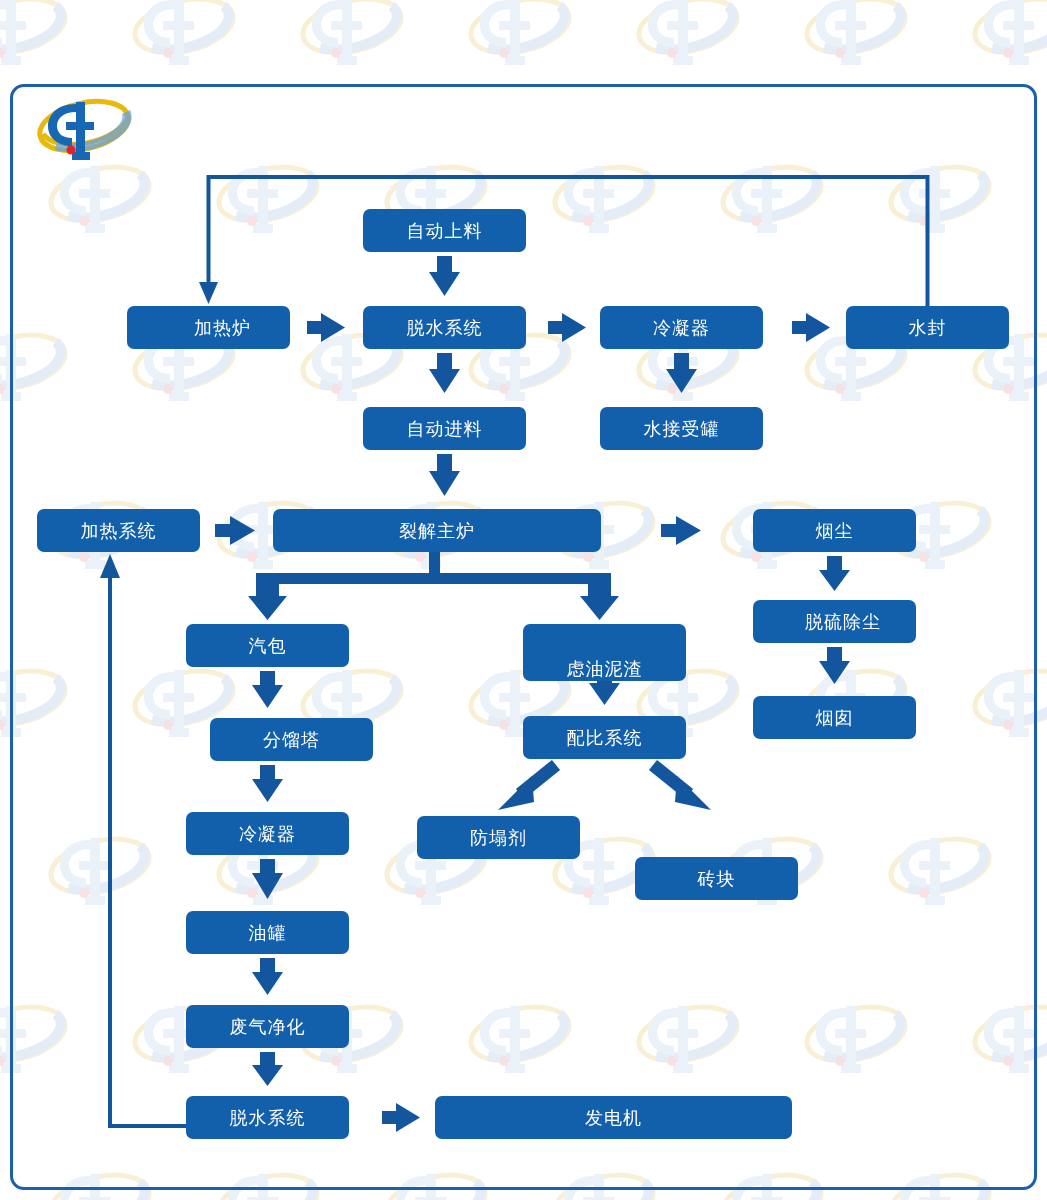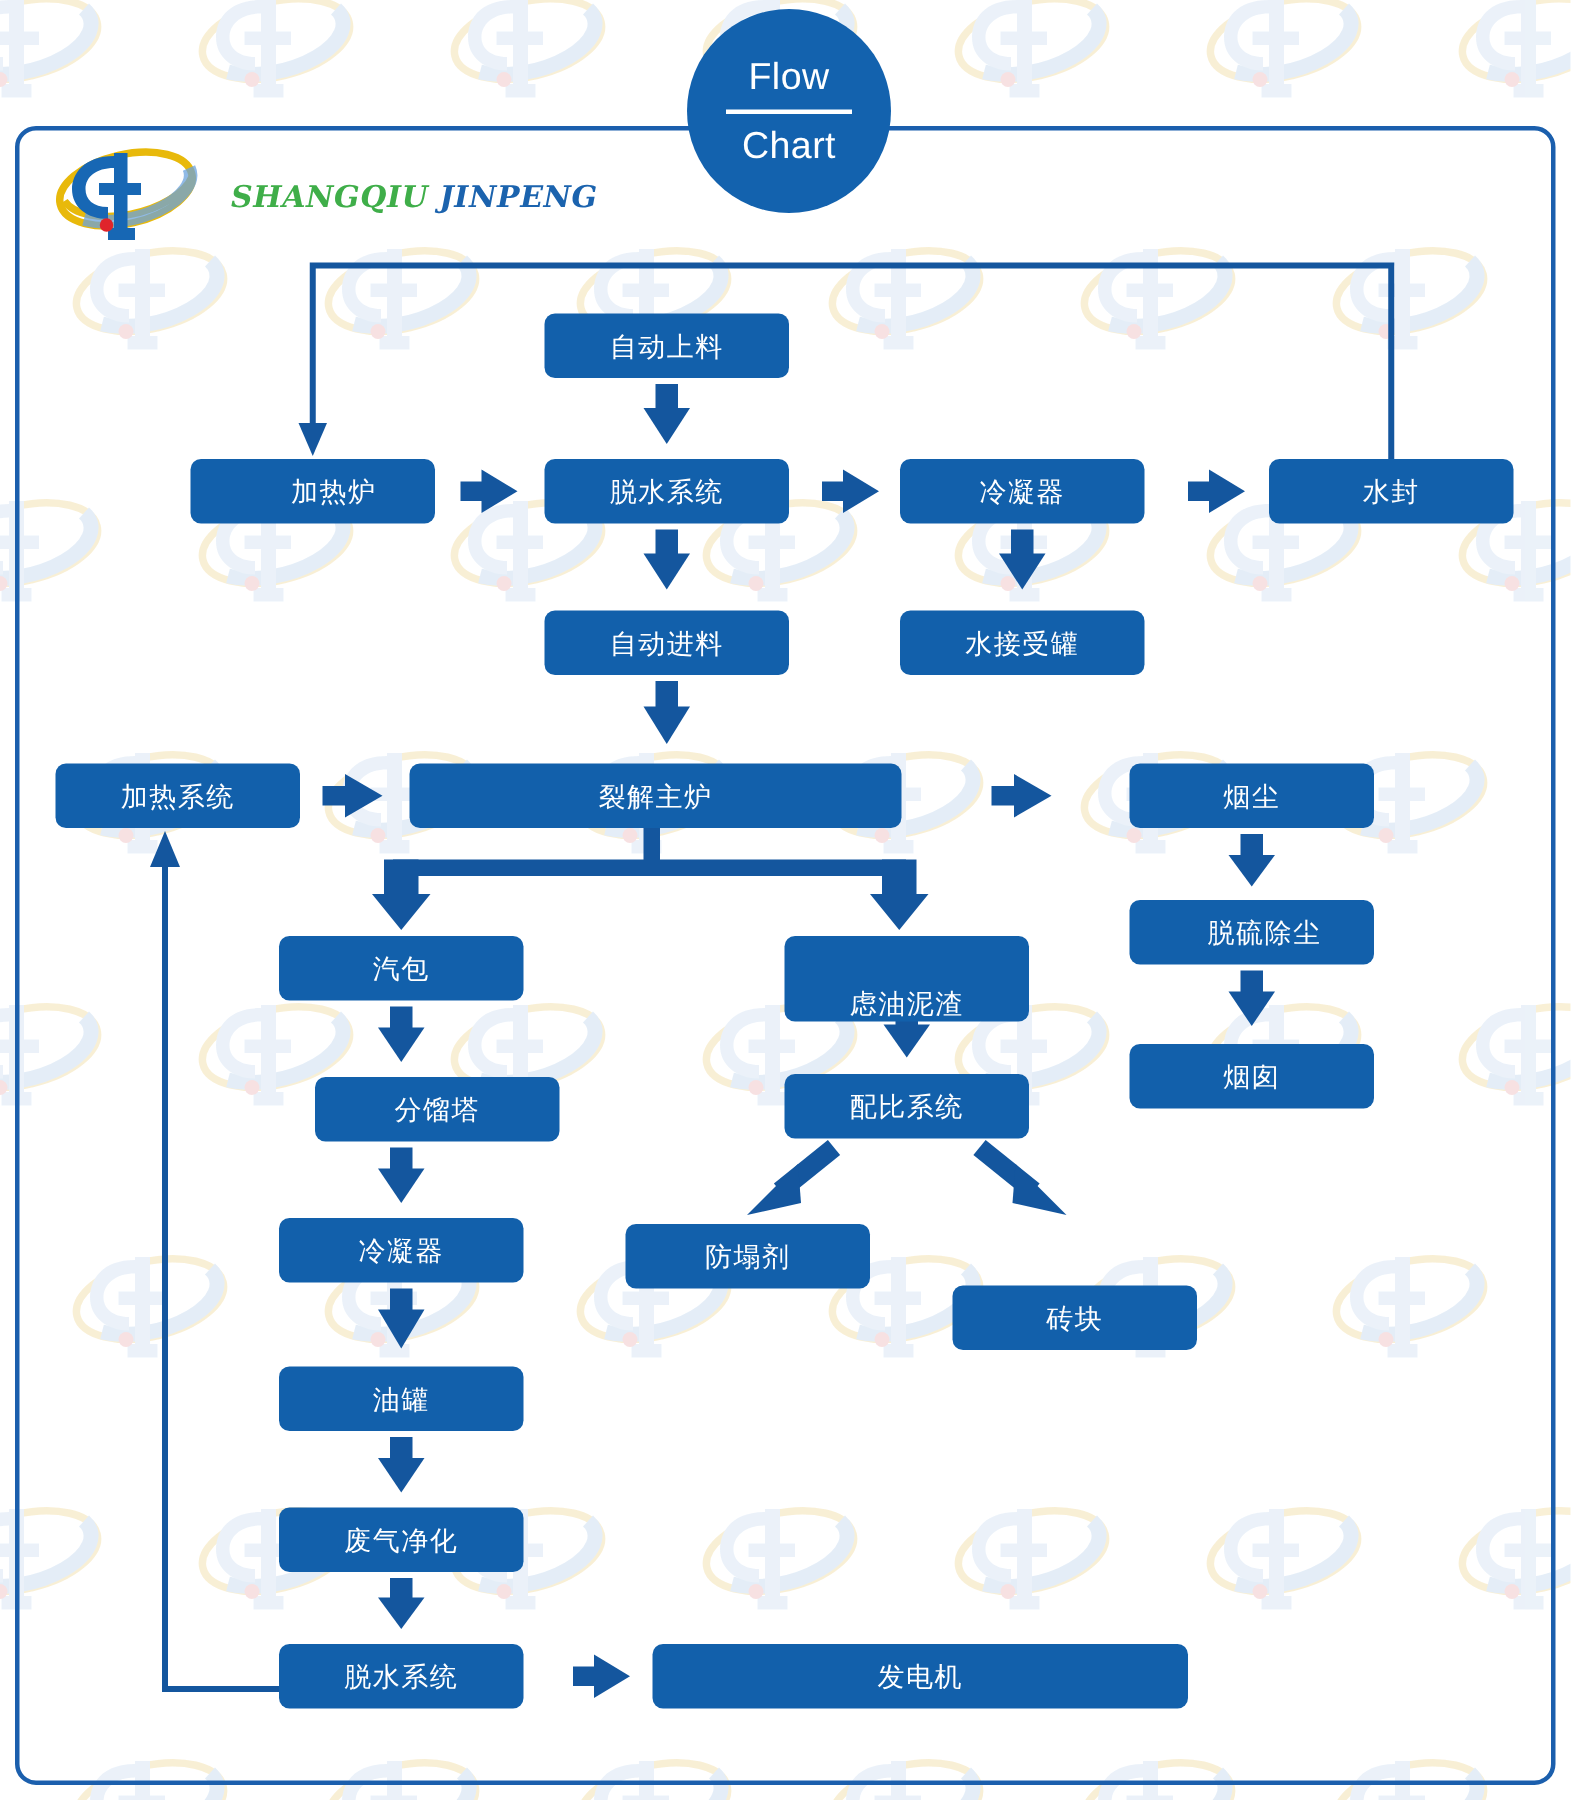--- a/index.html
+++ b/index.html
@@ -575,30 +575,22 @@
     <svg id="logo-mark" viewBox="0 0 96 66">
       <ellipse cx="48" cy="28" rx="45" ry="23" fill="none" stroke="#e8b90b" stroke-width="5" transform="rotate(-13 48 28)"></ellipse>
       <path d="M7 36 A45 23 -13 0 0 92 20" fill="none" stroke="#e8b90b" stroke-width="5"></path>
       <path d="M90 14 A44 22 -13 0 1 20 48" fill="none" stroke="#6ba3de" stroke-width="9" opacity=".75"></path>
       <path d="M40 6 C20 6 12 18 12 28 C12 40 22 48 36 48 L36 40 C26 40 21 35 21 28 C21 20 28 14 40 14 Z" fill="#1767b4"></path>
       <rect x="40" y="4" width="9" height="54" fill="#1767b4"></rect>
       <rect x="30" y="24" width="28" height="8" fill="#1767b4"></rect>
       <rect x="36" y="54" width="18" height="8" fill="#1767b4"></rect>
       <circle cx="35" cy="52" r="4.5" fill="#e0242b"></circle>
     </svg>
-    <div id="logo-text">
-      <span class="g">SHANGQIU</span><span>&nbsp;</span><span class="b">JINPENG</span>
-    </div>
   </div>
 
-  <div id="title-badge">
-    <div class="t-line">Flow</div>
-    <div id="title-divider"></div>
-    <div class="t-line">Chart</div>
-  </div>
 
   <svg class="arrow" style="left:0;top:0;width:1047px;height:1200px">
     <defs>
       <marker id="thin-head" markerWidth="7" markerHeight="7" refX="5.5" refY="3.5" orient="auto">
         <path d="M0,0 L7,3.5 L0,7 z" fill="#14569e"></path>
       </marker>
     </defs>
 
     <g>
       <path d="M927.5,306 L927.5,177 L208.5,177 L208.5,286" fill="none" stroke="#14569e" stroke-width="4"></path>

